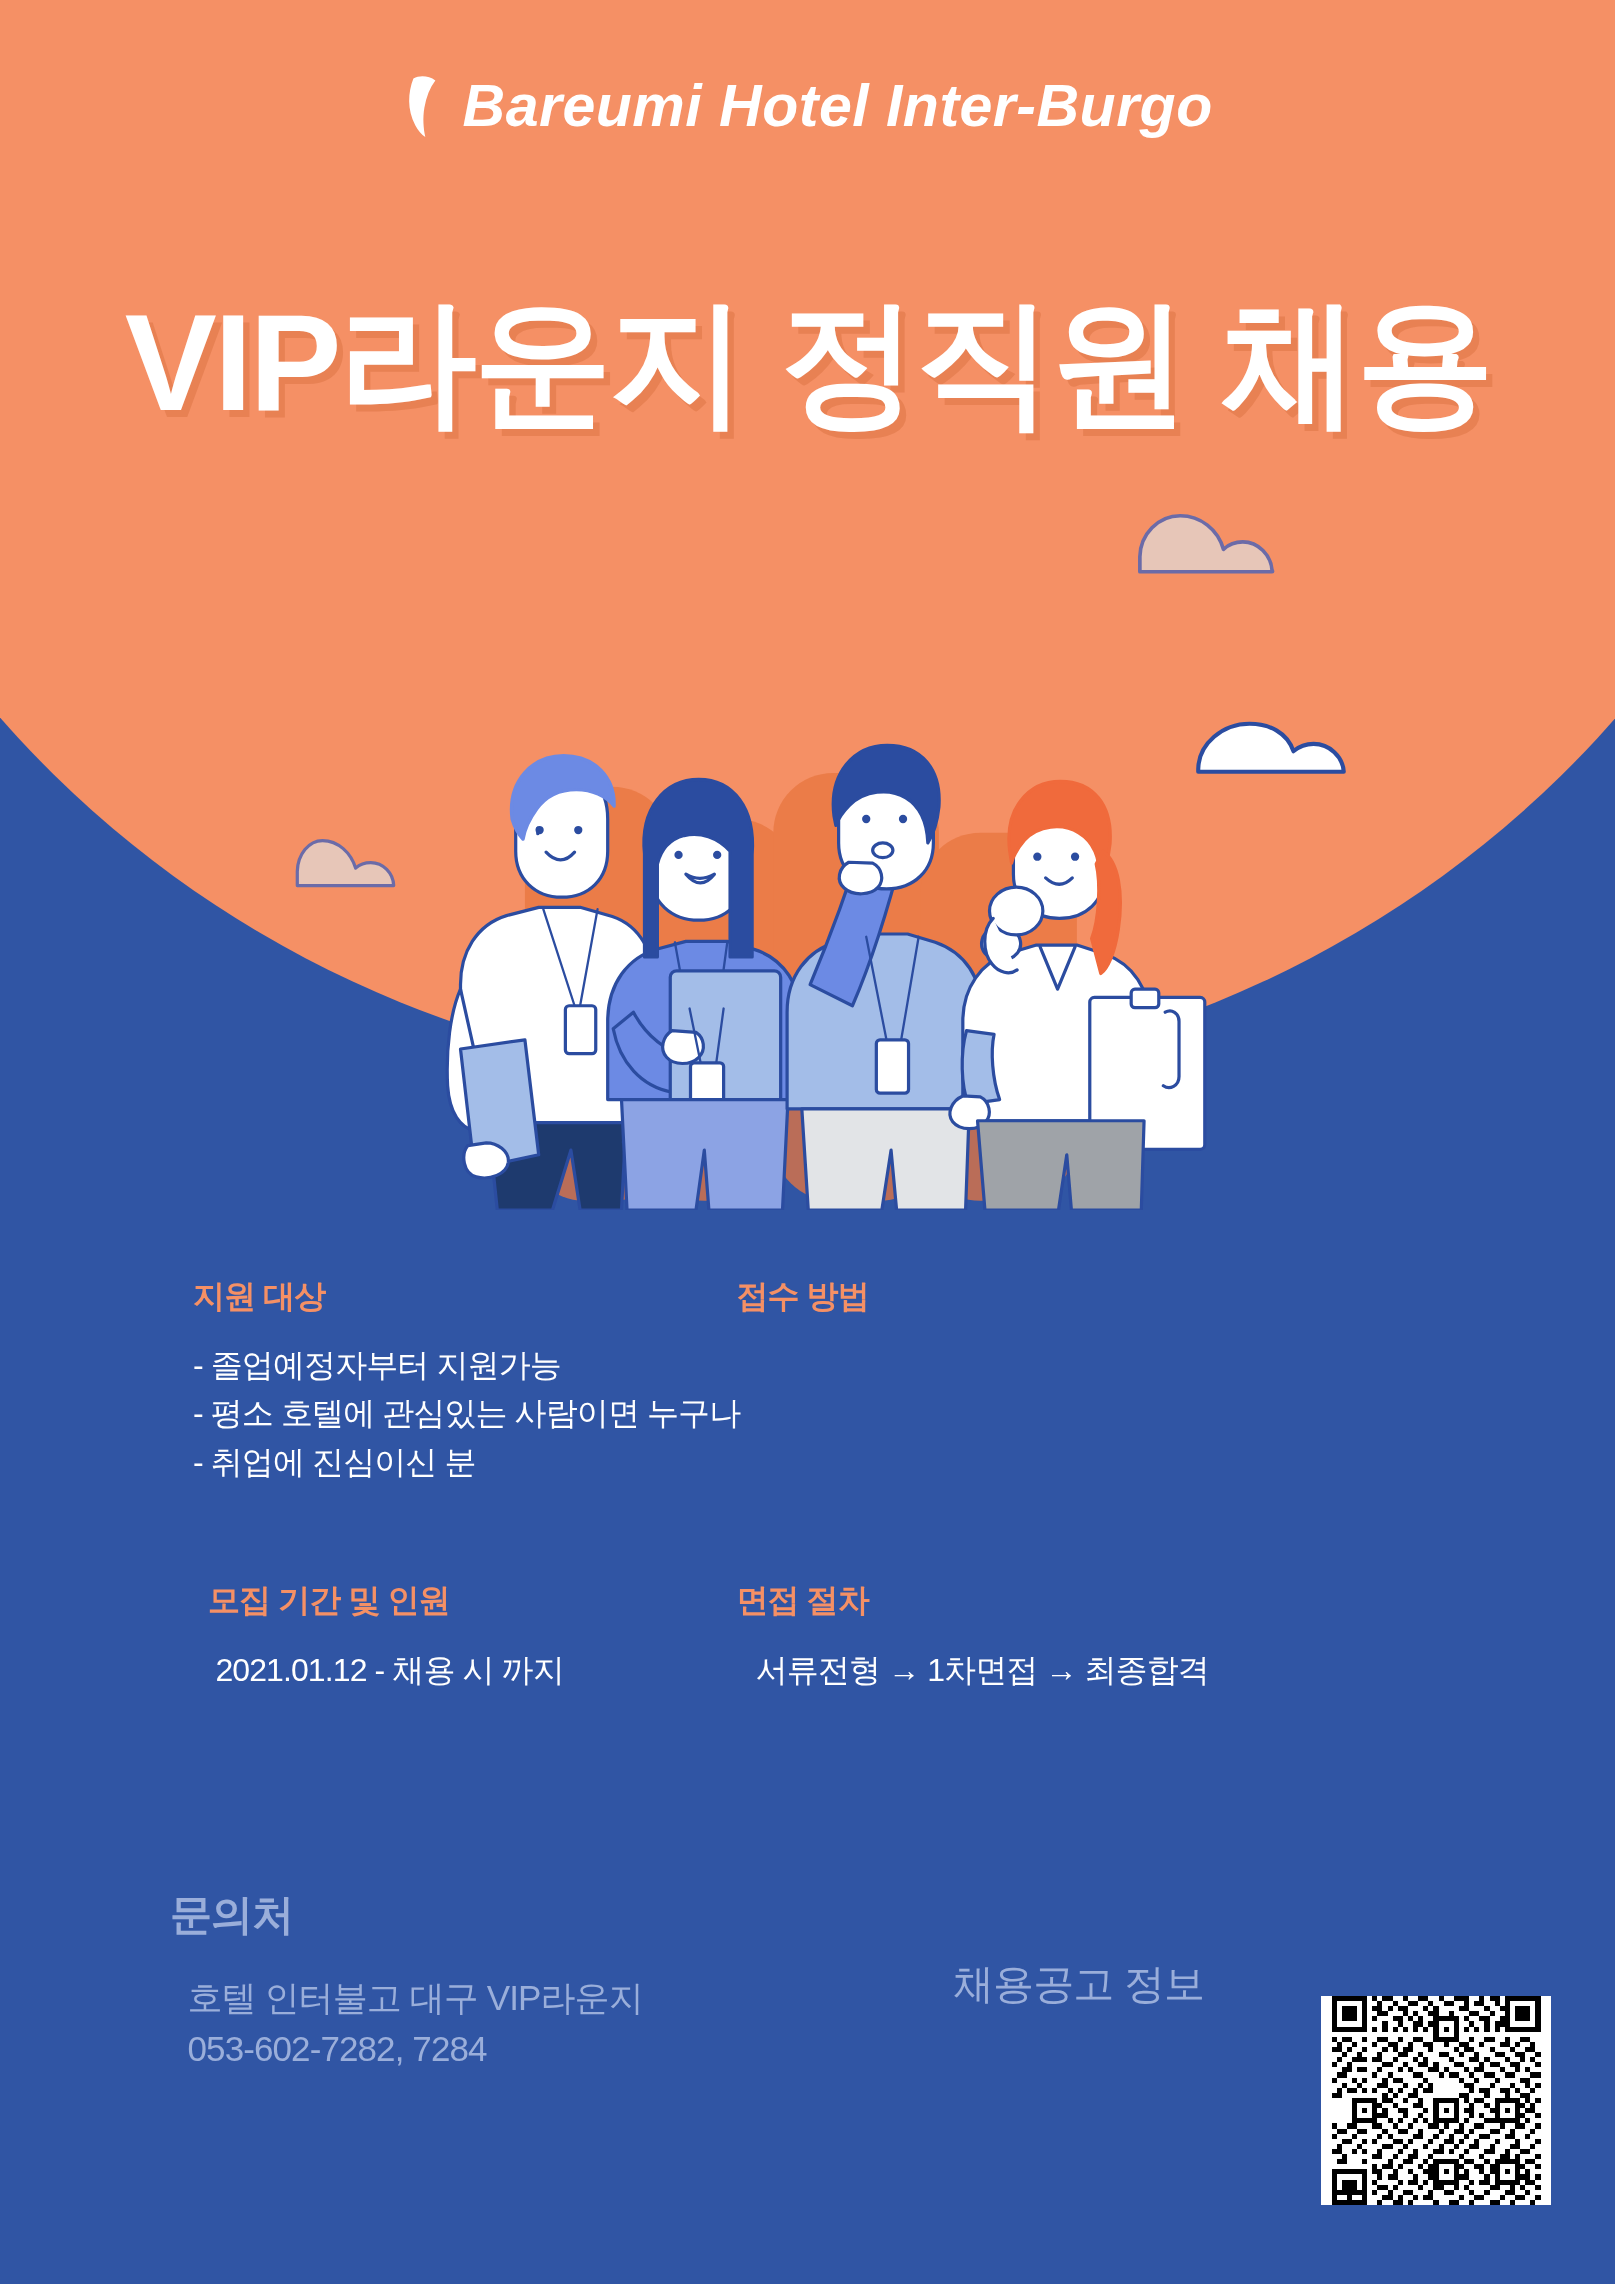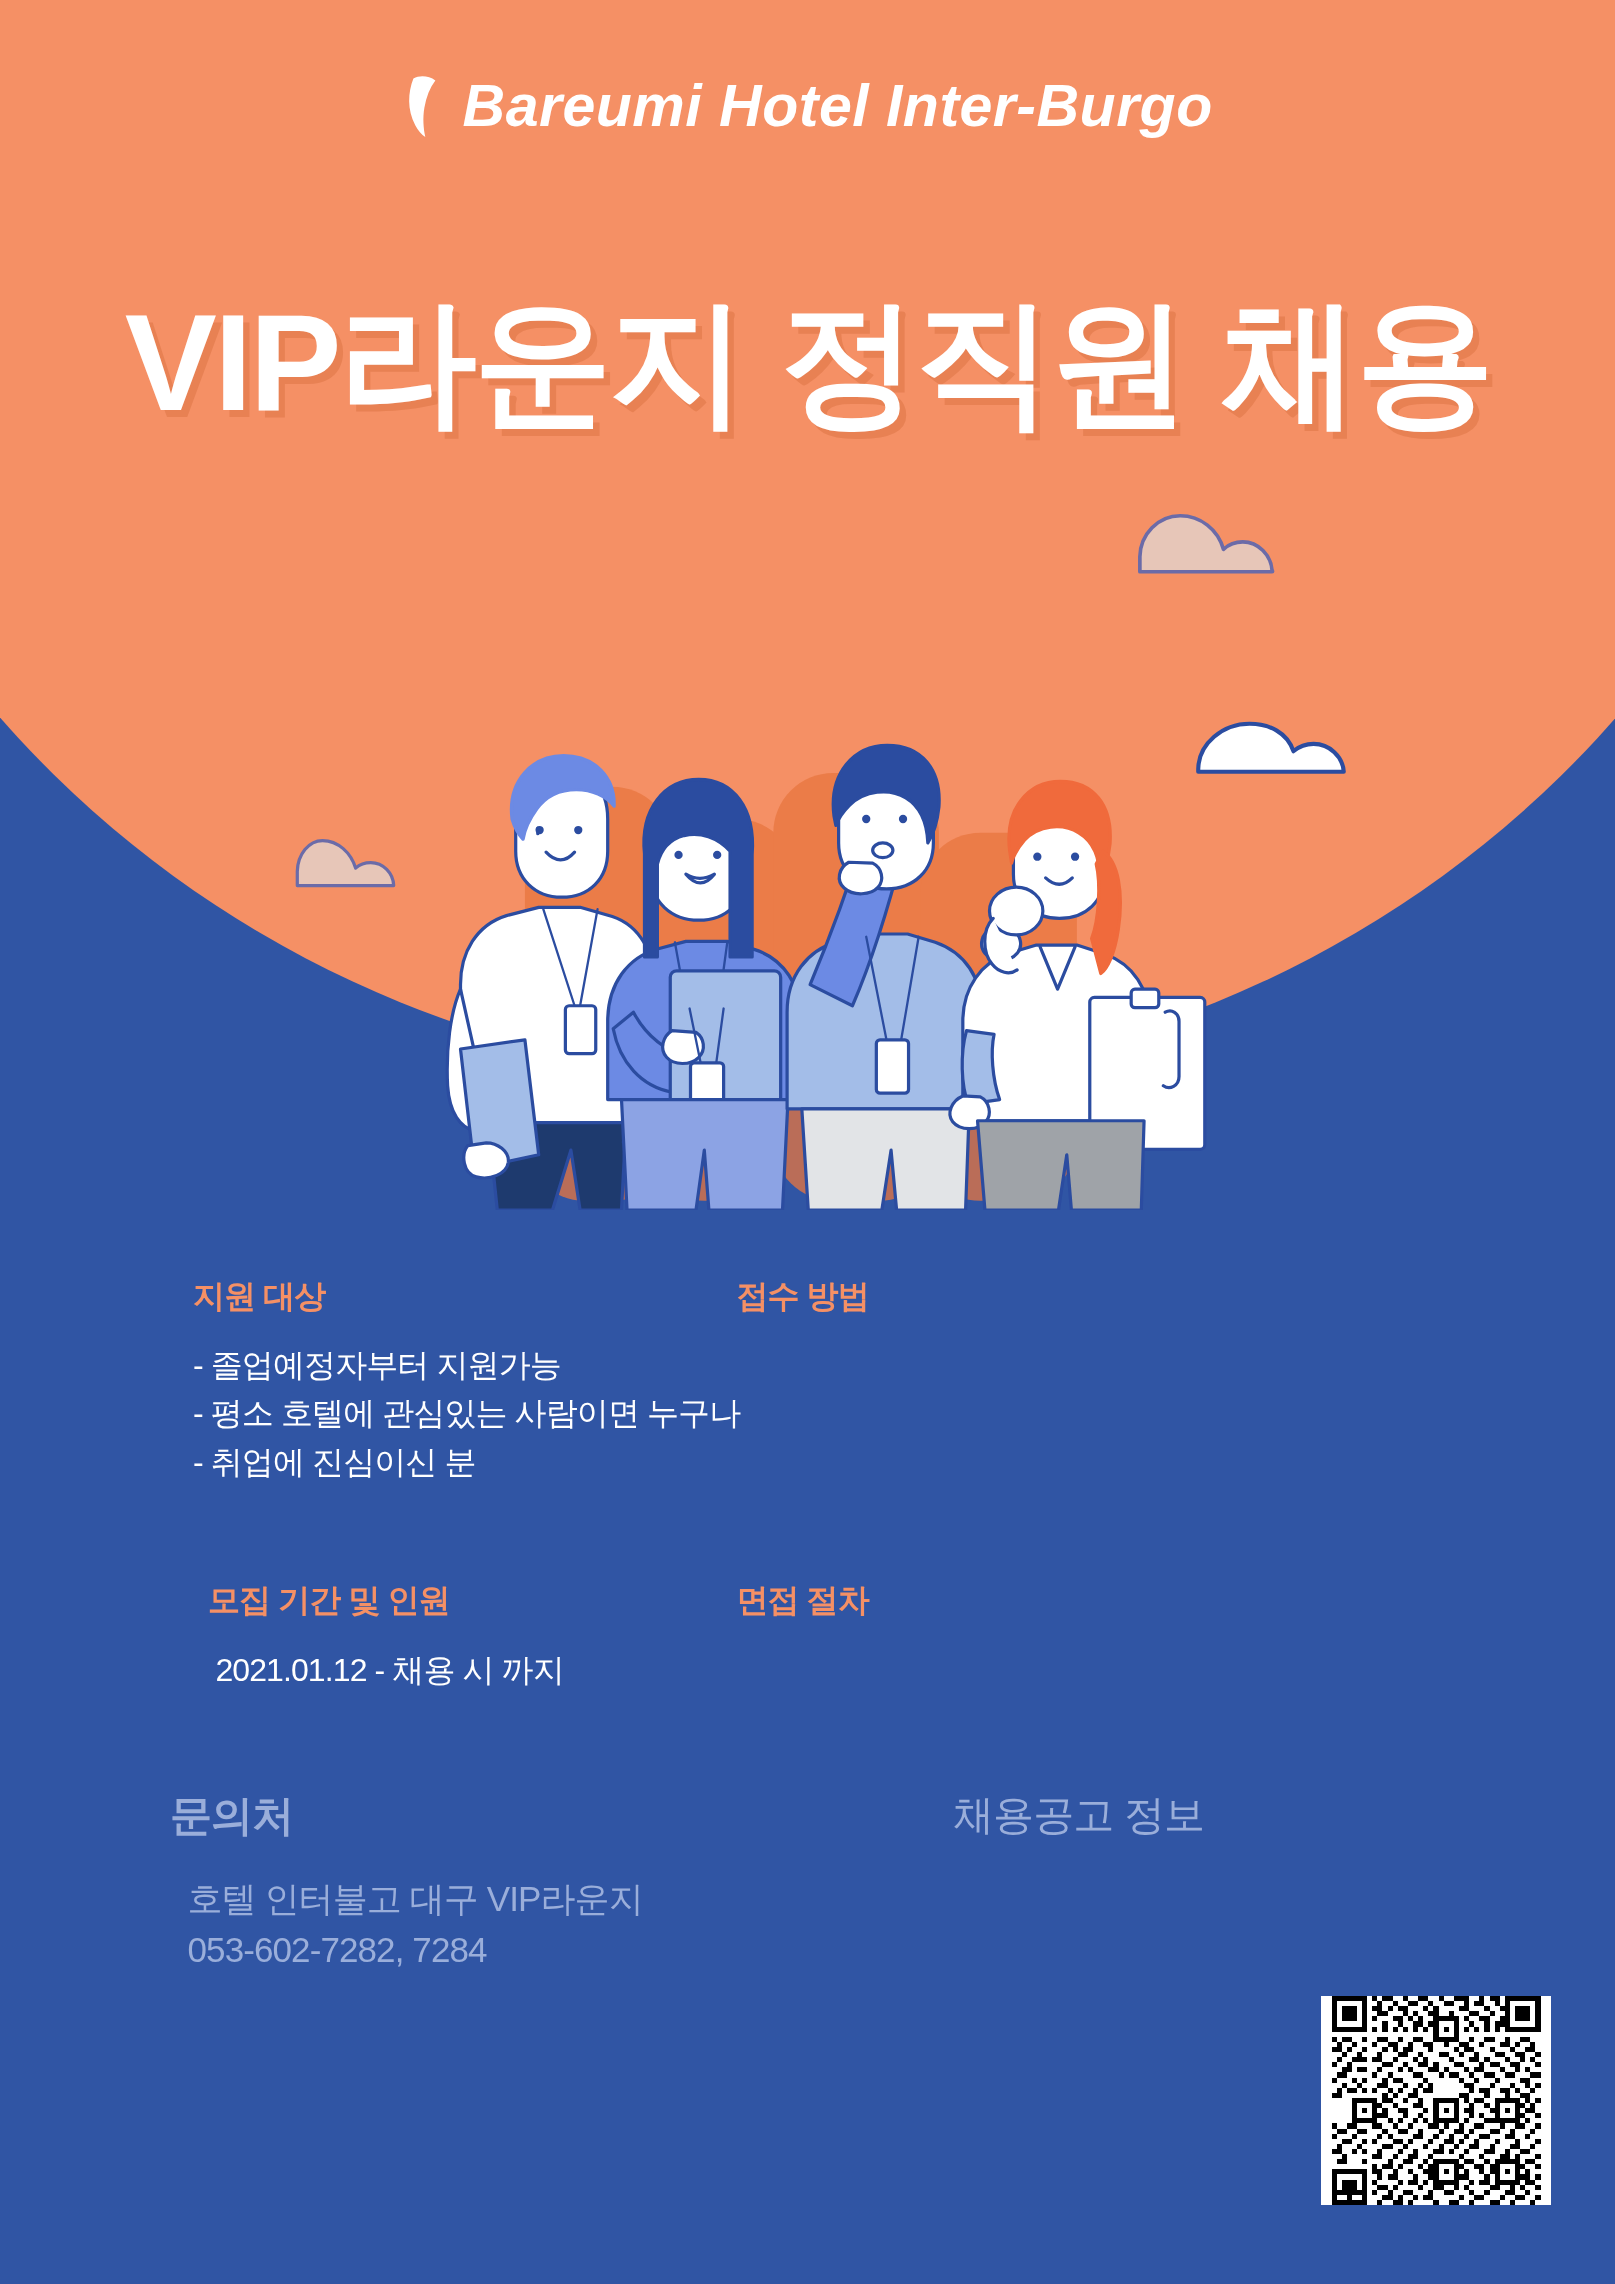--- a/index.html
+++ b/index.html
@@ -124,23 +124,24 @@
   .row2 .info-col.left  { padding-left: 208px; }
   .row2 .info-col.right { padding-left: 18.4px; }
   .row2 .sec-head { margin-bottom: 29.5px; }
   .row2 .sec-body { padding-left: 7.4px; }
   .row2 .info-col.right .sec-body { padding-left: 19.3px; }
 
   
   .footer {
     position: absolute;
     left: 0;
-    top: 1795px;
+    top: 1894px;
     width: 1616px;
     display: flex;
+    align-items: center;
   }
   .footer-left { width: 921px; padding-left: 170px; box-sizing: border-box; }
   .footer-right { width: 695px; padding-left: 32px; box-sizing: border-box; }
 
   .foot-head {
     color: #9AAEDA;
     font-size: 42px;
     font-weight: 700;
     letter-spacing: -0.9px;
     line-height: 1;
@@ -350,20 +351,23 @@
 
     <div class="info-row row2">
       <div class="info-col left">
         <div class="sec-head">모집 기간 및 인원</div>
         <div class="sec-body">
           <span class="ln">2021.01.12 - 채용 시 까지</span>
         </div>
       </div>
       <div class="info-col right">
         <div class="sec-head">면접 절차</div>
+        <div class="sec-body">
+          <span class="ln">서류전형 → 1차면접 →  최종합격</span>
+        </div>
       </div>
     </div>
 
   </div>
 
   <div class="footer">
     <div class="footer-left">
       <div class="foot-head">문의처</div>
       <div class="foot-body">
         <span class="ln">호텔 인터불고 대구 VIP라운지</span>

